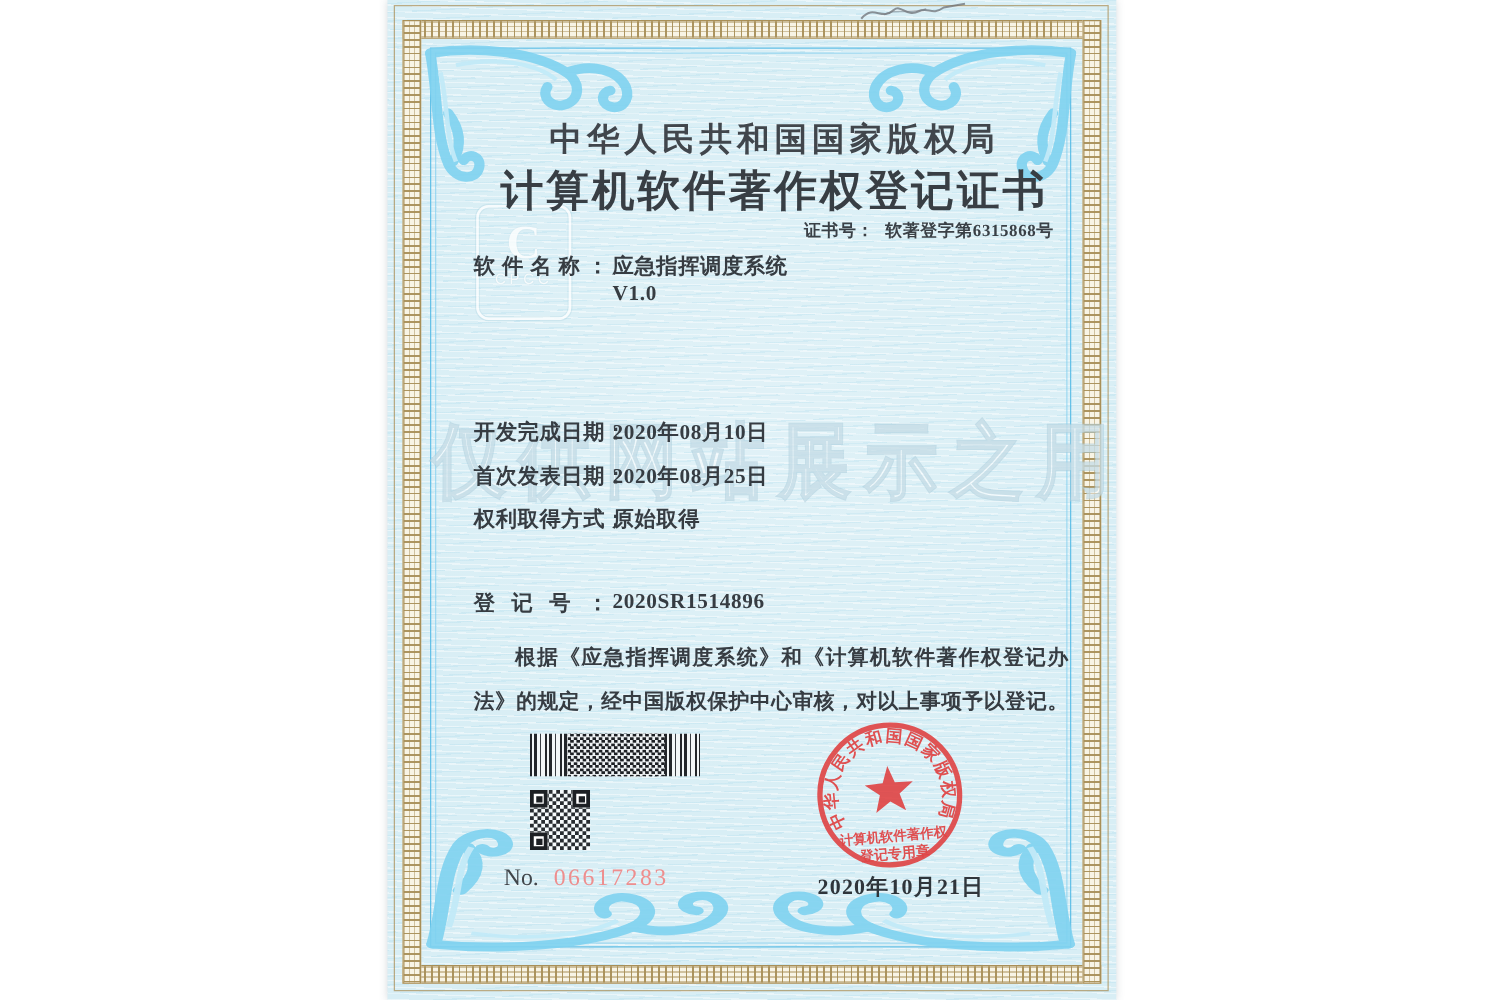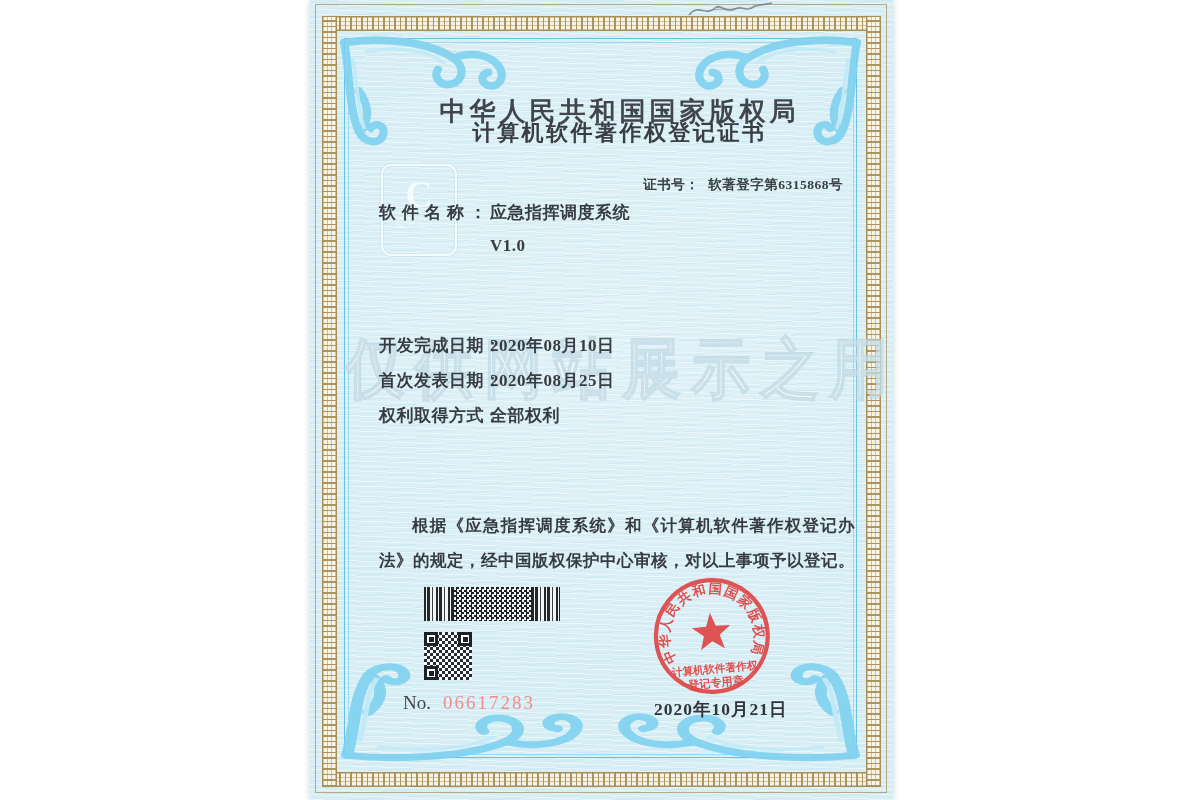--- a/index.html
+++ b/index.html
@@ -84,22 +84,22 @@
   }
   
   .pencil{position:absolute;left:375px;top:0;width:92px;height:20px;z-index:3;}
   
   .content{position:absolute;inset:0;z-index:2;color:#3a4046;padding-left:20px;}
   .issuer{
     position:absolute;left:36px;right:0;top:94px;text-align:center;
     font-size:26px;font-weight:600;letter-spacing:4px;color:#41464c;white-space:nowrap;
   }
   .cert-title{
-    position:absolute;left:36px;right:0;top:118px;text-align:center;
-    font-size:22px;font-weight:bold;letter-spacing:2.5px;color:#383e44;white-space:nowrap;
+    position:absolute;left:36px;right:0;top:130px;text-align:center;
+    font-size:34px;font-weight:bold;letter-spacing:2.5px;color:#383e44;white-space:nowrap;
   }
   .certno{
     position:absolute;right:50px;top:176px;font-size:13.5px;font-weight:bold;color:#3a4046;
     letter-spacing:0.5px;white-space:nowrap;text-align:center;
   }
   .certno .lbl{margin-right:9px;}
   .row{position:absolute;left:0;right:0;height:24px;font-size:17px;font-weight:bold;color:#363c42;}
   .row .flabel{
     position:absolute;left:69px;width:108px;display:inline-block;
     text-align:justify;text-align-last:justify;white-space:nowrap;letter-spacing:0.5px;
@@ -224,34 +224,38 @@
     <div class="issuer">中华人民共和国国家版权局</div>
     <div class="cert-title">计算机软件著作权登记证书</div>
     <div class="certno">
       <span class="lbl">证书号：</span><span>软著登字第6315868号</span>
     </div>
 
     <div class="row" style="top:201px">
       <span class="flabel">软件名称：</span>
       <span class="fvalue">应急指挥调度系统</span>
     </div>
-    <div class="row" style="top:236px">
+    <div class="row" style="top:225px">
       <span class="fvalue">V1.0</span>
     </div>
     <div class="row" style="top:334px">
       <span class="flabel">开发完成日期：</span>
       <span class="fvalue">2020年08月10日</span>
     </div>
     <div class="row" style="top:369px">
       <span class="flabel">首次发表日期：</span>
       <span class="fvalue">2020年08月25日</span>
     </div>
     <div class="row" style="top:404px">
       <span class="flabel">权利取得方式：</span>
-      <span class="fvalue">全部权利</span>
+      <span class="fvalue">原始取得</span>
+    </div>
+    <div class="row" style="top:471px">
+      <span class="flabel">登记号：</span>
+      <span class="fvalue">2020SR1514896</span>
     </div>
 
     <div class="statement">根据《应急指挥调度系统》和《计算机软件著作权登记办法》的规定，经中国版权保护中心审核，对以上事项予以登记。</div>
 
     <div class="barcode">
       <div class="matrix"></div>
     </div>
     <div class="qr">
       <div class="finder tl"></div>
       <div class="finder tr"></div>

